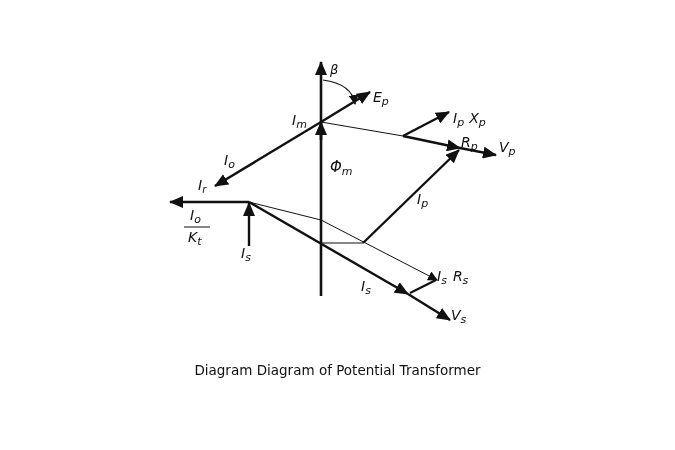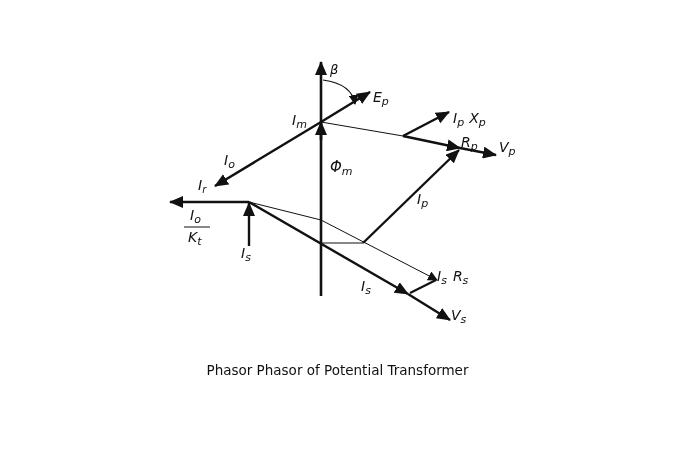--- a/index.html
+++ b/index.html
@@ -60,13 +60,13 @@
   <text class="lbl" x="417" y="204" font-size="14"><tspan>I</tspan><tspan dy="3" font-size="11">p</tspan></text>
   <text class="lbl" x="190" y="220" font-size="14"><tspan>I</tspan><tspan dy="3" font-size="11">o</tspan></text>
   <line x1="184" y1="227" x2="210" y2="227" stroke="#111" stroke-width="1"></line>
   <text class="lbl" x="188" y="242" font-size="14"><tspan>K</tspan><tspan dy="3" font-size="11">t</tspan></text>
   <text class="lbl" x="241" y="258" font-size="14"><tspan>I</tspan><tspan dy="3" font-size="11">s</tspan></text>
   <text class="lbl" x="361" y="291" font-size="14"><tspan>I</tspan><tspan dy="3" font-size="11">s</tspan></text>
   <text class="lbl" x="437" y="281" font-size="14"><tspan>I</tspan><tspan dy="3" font-size="11">s</tspan><tspan dy="-3" dx="6">R</tspan><tspan dy="3" font-size="11">s</tspan></text>
   <text class="lbl" x="451" y="320" font-size="14"><tspan>V</tspan><tspan dy="3" font-size="11">s</tspan></text>
 </svg>
 
-<div class="cap">Phasor Phasor of Potential Transformer</div>
+<div class="cap">Diagram Diagram of Potential Transformer</div>
 
 </body></html>

